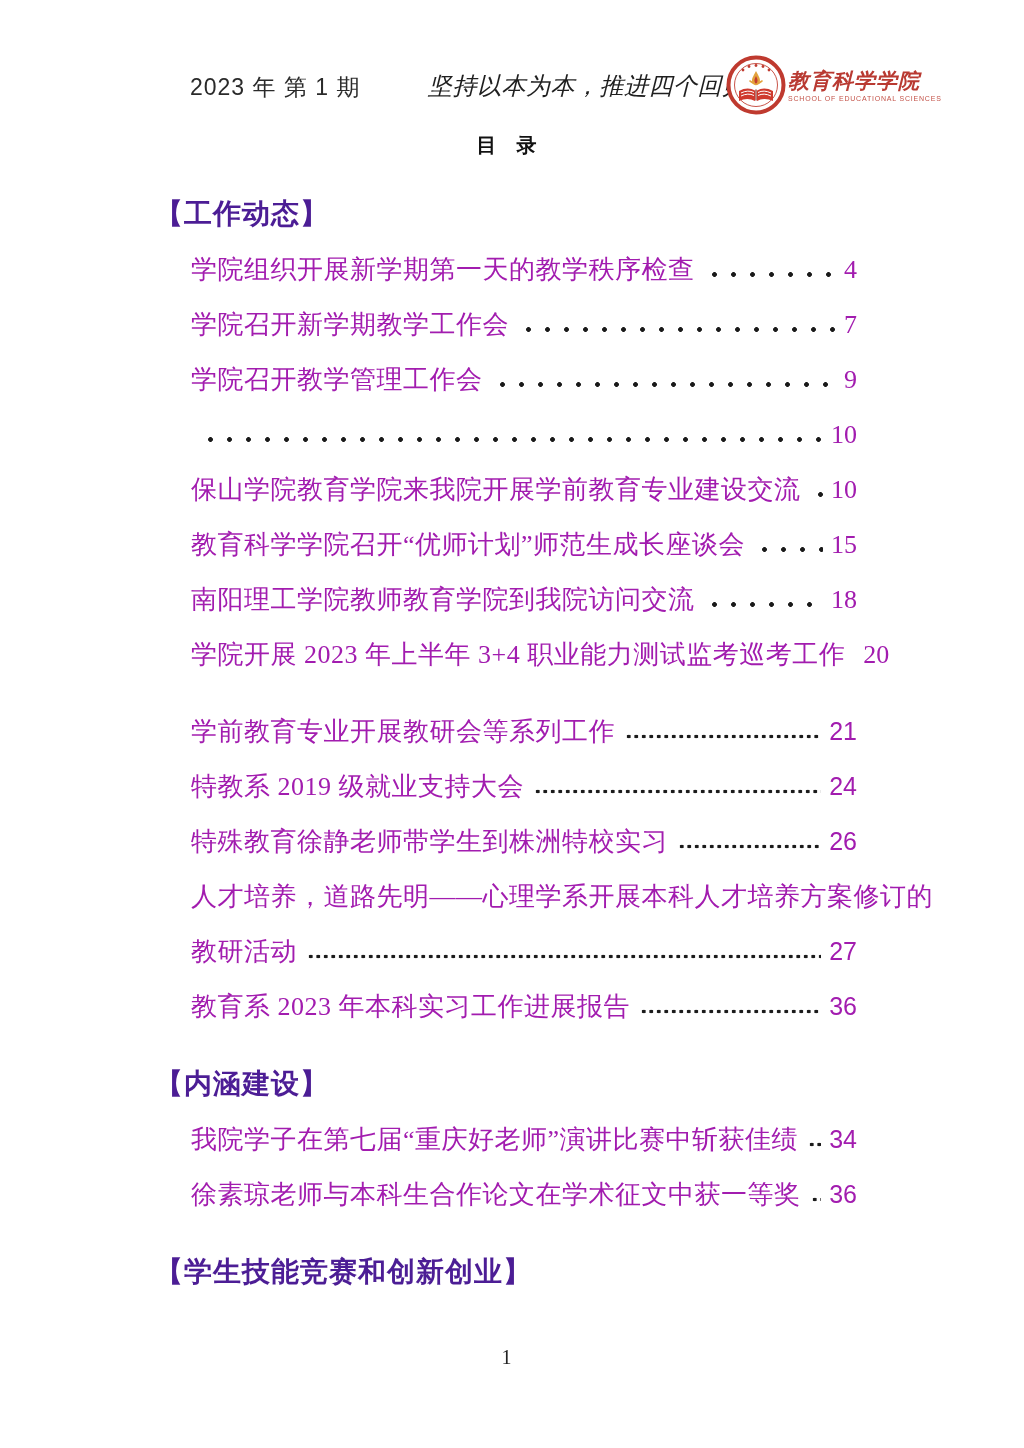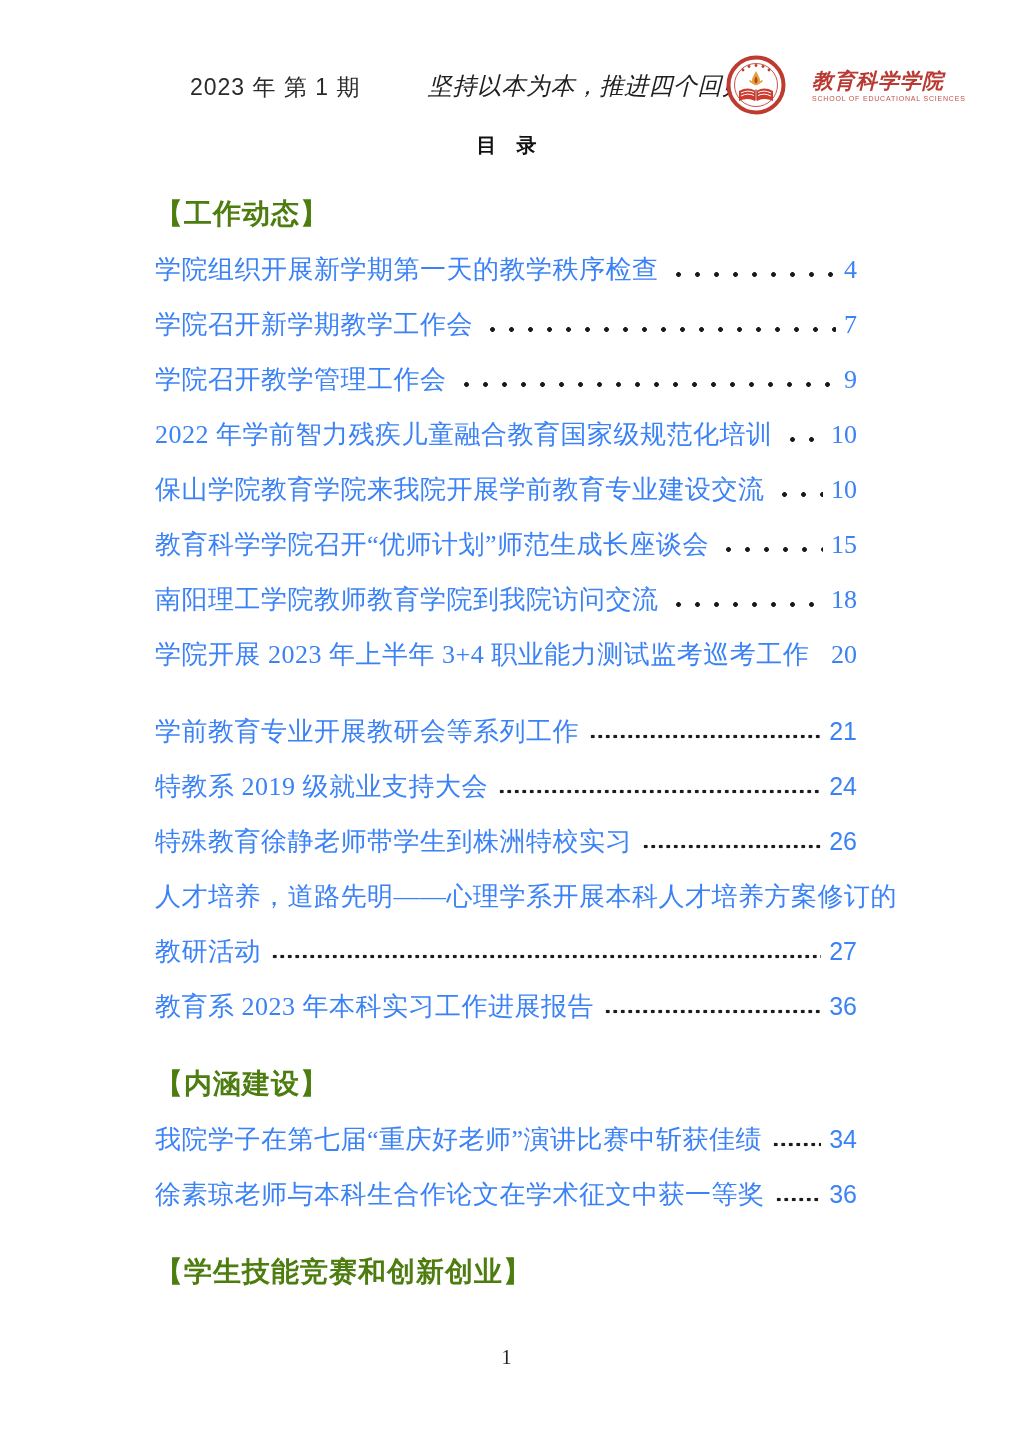--- a/index.html
+++ b/index.html
@@ -31,21 +31,21 @@
     color: #1f1f1f;
     letter-spacing: 0.5px;
   }
   .hdr-logo {
     position: absolute;
     left: 726px; top: 55px;
     display: flex;
     align-items: center;
   }
   .emblem { width: 60px; height: 60px; flex: 0 0 auto; }
-  .logo-text { margin-left: 26px; display: flex; flex-direction: column; }
+  .logo-text { margin-left: 2px; display: flex; flex-direction: column; }
   .logo-cn {
     font-family: "Liberation Serif", "DejaVu Serif", serif;
     font-weight: bold;
     font-style: italic;
     font-size: 21px;
     line-height: 24px;
     color: #b93a32;
     letter-spacing: 1px;
     white-space: nowrap;
   }
@@ -76,31 +76,32 @@
     top: 186px;
   }
   .toc-section { margin-top: 0; }
   .toc-section + .toc-section { margin-top: 22px; }
   .sec-h {
     height: 56px;
     display: flex;
     align-items: center;
     font-size: 28px;
     font-weight: bold;
-    color: #4d7c0f;
+    color: #4c1d95;
     letter-spacing: 1px;
   }
   .row {
     height: 55px;
     display: flex;
     align-items: baseline;
     font-size: 26px;
     line-height: 55px;
-    color: #3b82f6;
+    color: #a21caf;
     cursor: pointer;
+    margin-left: 36px;
   }
   .row .t { white-space: nowrap; letter-spacing: 0.5px; }
   .leader {
     flex: 1 1 auto;
     height: 7px;
     margin: 0 8px 0 10px;
     background-repeat: repeat-x;
     background-position: left bottom;
   }
   .leader.spaced {
@@ -174,21 +175,20 @@
         <span class="t">学院召开新学期教学工作会</span>
         <span class="leader spaced"></span>
         <span class="pg serif">7</span>
       </div>
       <div class="row">
         <span class="t">学院召开教学管理工作会</span>
         <span class="leader spaced"></span>
         <span class="pg serif">9</span>
       </div>
       <div class="row">
-        <span class="t">2022 年学前智力残疾儿童融合教育国家级规范化培训</span>
         <span class="leader spaced"></span>
         <span class="pg serif">10</span>
       </div>
       <div class="row">
         <span class="t">保山学院教育学院来我院开展学前教育专业建设交流</span>
         <span class="leader spaced"></span>
         <span class="pg serif">10</span>
       </div>
       <div class="row">
         <span class="t">教育科学学院召开“优师计划”师范生成长座谈会</span>

